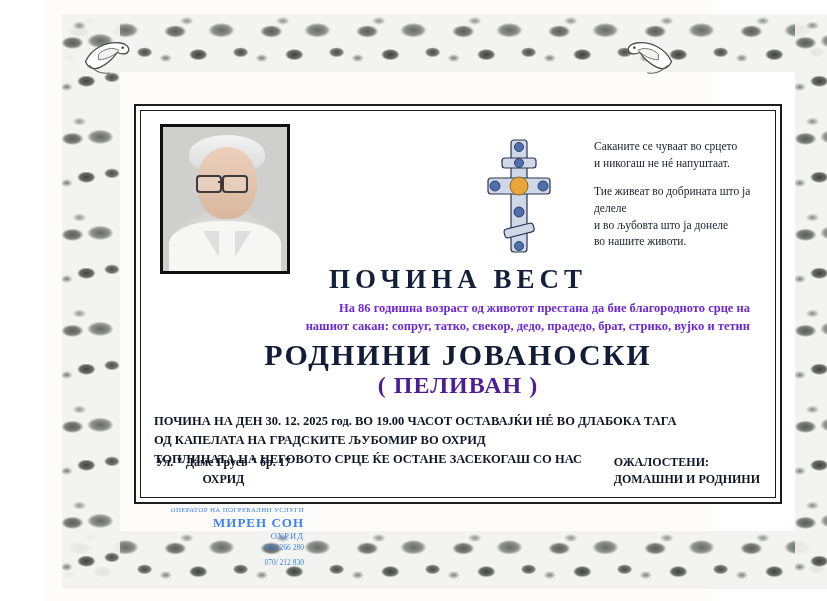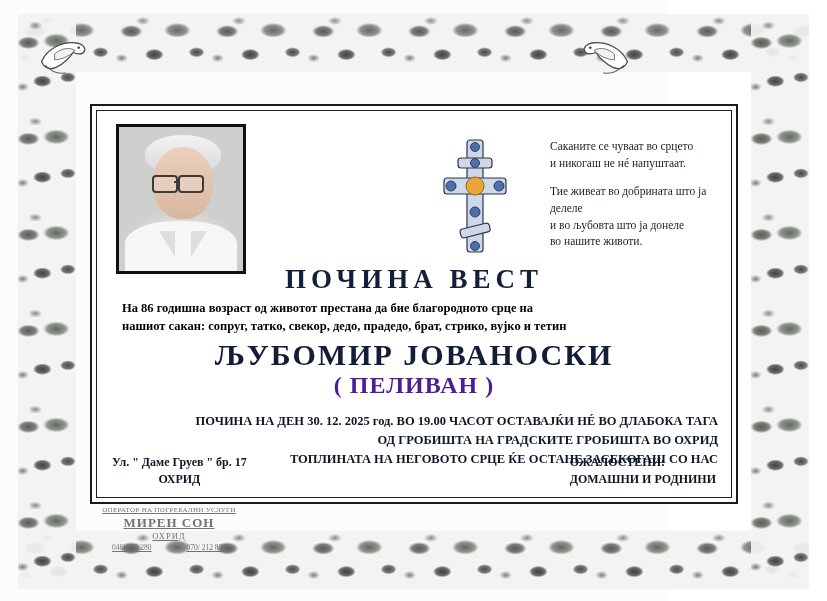--- a/index.html
+++ b/index.html
@@ -12,20 +12,21 @@
     height: 601px;
     overflow: hidden;
     font-family: "Liberation Serif", serif;
   }
 
   #obituary-page {
     position: relative;
     width: 669px;
     height: 601px;
     background: #fdfcfa;
+    margin-left: 44px;
   }
 
   
   .border-frame {
     position: absolute;
     left: 18px;
     top: 14px;
     width: 791px;
     height: 575px;
     box-sizing: border-box;
@@ -181,24 +182,24 @@
     font-weight: bold;
     letter-spacing: 5px;
     color: #14203a;
     font-family: "Liberation Serif", serif;
   }
 
   .subtext {
     position: absolute;
     left: 20px; right: 20px;
     top: 184px;
-    text-align: left;
+    text-align: right;
     font-size: 12.5px;
     line-height: 1.42;
-    color: #000000;
+    color: #6d28d9;
     font-weight: bold;
     font-family: "Liberation Serif", serif;
   }
 
   .deceased-name {
     position: absolute;
     left: 0; right: 0;
     top: 222px;
     text-align: center;
     font-size: 30px;
@@ -216,21 +217,21 @@
     font-weight: bold;
     letter-spacing: 1px;
     color: #4c1d95;
     font-family: "Liberation Serif", serif;
   }
 
   .body-lines {
     position: absolute;
     left: 8px; right: 8px;
     top: 296px;
-    text-align: right;
+    text-align: left;
     font-size: 12.5px;
     line-height: 1.52;
     font-weight: bold;
     color: #0e1626;
     font-family: "Liberation Serif", serif;
   }
   .body-lines div { white-space: nowrap; }
 
   .footer-row {
     position: absolute;
@@ -246,34 +247,34 @@
   }
   .footer-left { text-align: center; line-height: 1.4; }
   .footer-right { text-align: left; line-height: 1.4; }
 
   
   .operator-stamp {
     position: absolute;
     left: 78px;
     top: 506px;
     width: 182px;
-    text-align: center;
-    color: #737373;
-    font-family: "Liberation Serif", serif;
-    text-decoration: underline;
+    text-align: right;
+    color: #3b82f6;
+    font-family: "Liberation Serif", serif;
   }
   .op-line1 { font-size: 7px; letter-spacing: 0.3px; }
   .op-name  { font-size: 13px; font-weight: bold; letter-spacing: 1px; margin-top: 1px; }
   .op-city  { font-size: 8.5px; letter-spacing: 1px; }
   .op-phones {
     margin-top: 2px;
     display: flex;
     justify-content: center;
-    gap: 35px;
+    gap: 6px;
     font-size: 7.5px;
+    flex-direction: column;
   }
   .op-phones span { white-space: nowrap; }
 </style>
 </head>
 <body>
 
 <div id="obituary-page">
 
   <div class="border-frame">
     <div class="vine leafband band-top"></div>
@@ -341,26 +342,26 @@
         </p>
       </div>
 
       <div class="headline">ПОЧИНА ВЕСТ</div>
 
       <div class="subtext">
         <div>На 86 годишна возраст од животот престана да бие благородното срце на</div>
         <div>нашиот сакан: сопруг, татко, свекор, дедо, прадедо, брат, стрико, вујко и тетин</div>
       </div>
 
-      <div class="deceased-name">ЉУБОМИР  ЈОВАНОСКИ</div>
+      <div class="deceased-name">РОДНИНИ  ЈОВАНОСКИ</div>
       <div class="deceased-nick">( ПЕЛИВАН )</div>
 
       <div class="body-lines">
         <div>ПОЧИНА НА ДЕН 30. 12. 2025 год. ВО 19.00 ЧАСОТ ОСТАВАЈЌИ НÉ ВО ДЛАБОКА ТАГА</div>
-        <div>ОД ГРОБИШТА НА ГРАДСКИТЕ ГРОБИШТА ВО ОХРИД</div>
+        <div>ОД КАПЕЛАТА НА ГРАДСКИТЕ ЉУБОМИР ВО ОХРИД</div>
         <div>ТОПЛИНАТА НА НЕГОВОТО СРЦЕ ЌЕ ОСТАНЕ ЗАСЕКОГАШ СО НАС</div>
       </div>
 
       <div class="footer-row">
         <div class="footer-left">
           <div>Ул. " Даме Груев "  бр. 17</div>
           <div>ОХРИД</div>
         </div>
         <div class="footer-right">
           <div>ОЖАЛОСТЕНИ:</div>

